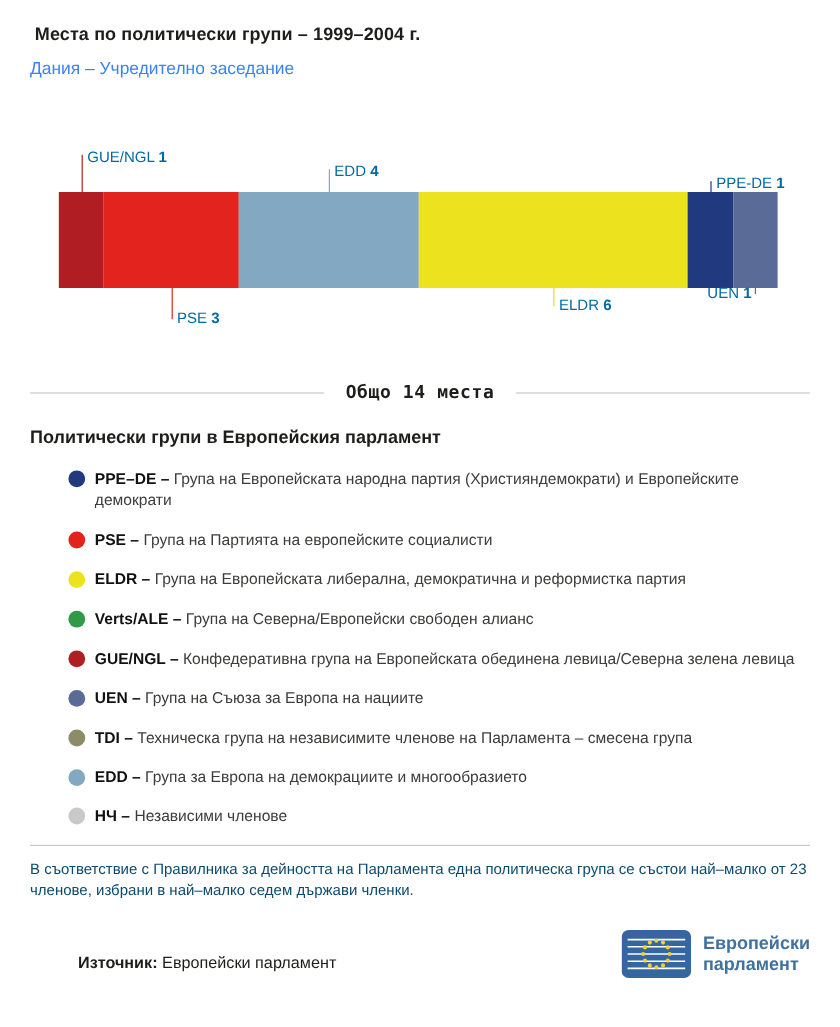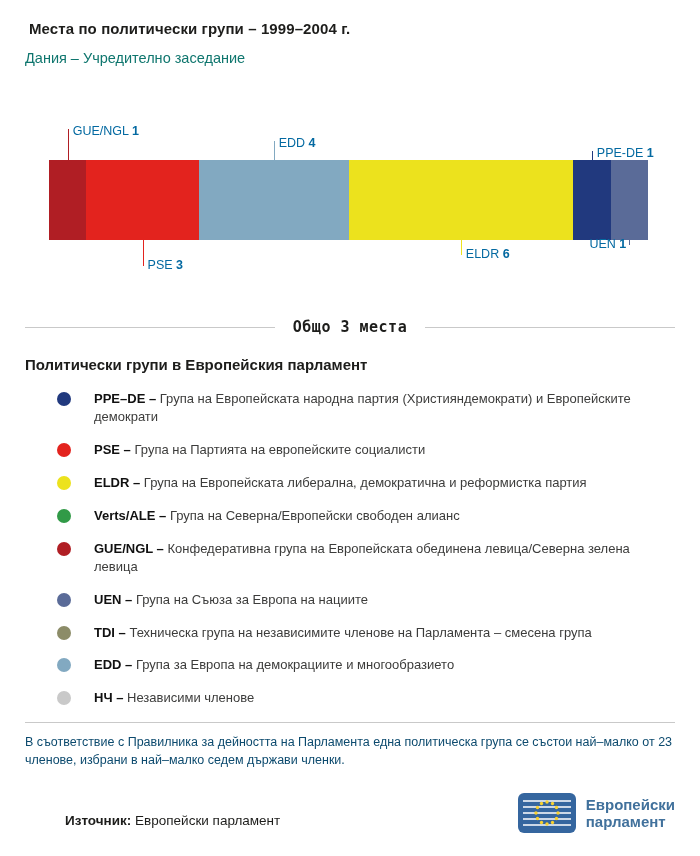--- a/index.html
+++ b/index.html
@@ -3,21 +3,21 @@
 <meta charset="utf-8">
 <style>
   html,body{margin:0;padding:0;}
   body{
     width:700px;height:856px;background:#ffffff;overflow:hidden;
     font-family:"Liberation Sans",sans-serif;color:#1d1d1b;
     -webkit-font-smoothing:antialiased;
   }
   .page{position:relative;width:700px;height:856px;}
   .title{margin:4px;padding:16px 25px 0;font-size:15px;font-weight:700;letter-spacing:.1px;}
-  .subtitle{margin:13px 25px 0;font-size:14.5px;font-weight:400;color:#0f766e;}
+  .subtitle{margin:13px 25px 0;font-size:14.5px;font-weight:400;color:#3b82f6;}
 
   
   .chart{margin-top:48px;}
   .callouts-top,.callouts-bottom,.seat-bar{margin:0 52px 0 49px;}
   .callouts-top{position:relative;height:46px;}
   .callouts-bottom{position:relative;height:34px;}
   .seat-bar{display:flex;height:80px;}
   .seg{height:100%;}
   .callout{position:absolute;width:0;border-left:1px solid #1d1d1b;}
   .ct{bottom:0;}
@@ -29,21 +29,21 @@
   .callout-label b{font-weight:700;}
 
   
   .total-row{display:flex;align-items:center;gap:18px;margin:44px 25px 0;}
   .rule{flex:1;height:1px;background:#c9c9c9;}
   .total-text{font-family:"DejaVu Sans Mono",monospace;font-weight:700;font-size:15px;letter-spacing:.5px;color:#1d1d1b;}
 
   
   .legend-title{margin:20px 25px 0;font-size:15px;font-weight:700;}
   .legend{margin:17px 25px 0;}
-  .legend-item{display:flex;gap:23px;margin-bottom:15px;padding-left:32px;}
+  .legend-item{display:flex;gap:8px;margin-bottom:15px;padding-left:32px;}
   .dot{width:14px;height:14px;border-radius:50%;flex:0 0 14px;margin-top:2px;background:#999;}
   .legend-text{margin:0;font-size:13px;line-height:1.38;color:#3c3c3b;max-width:615px;}
   .legend-text strong{color:#111;font-weight:700;}
 
   
   .divider{height:1px;background:#c9c9c9;margin:9px 25px 0;}
   .footnote{margin:11px 25px 0;font-size:12.5px;line-height:1.4;color:#0c4a6e;max-width:652px;}
   .bottom-row{display:flex;justify-content:space-between;align-items:flex-end;margin:24px 25px 0;}
   .source{margin:0 0 5px;font-size:13.5px;color:#1d1d1b;padding-left:40px;}
   .source strong{font-weight:700;}
@@ -86,21 +86,21 @@
           <span class="callout-label"><span class="cl-name">ELDR </span><b class="cl-num">6</b></span>
         </div>
         <div class="callout cb" style="left: 96.875%; height: 5px; border-left-color: rgb(90, 107, 152);">
           <span class="callout-label flip"><span class="cl-name">UEN </span><b class="cl-num">1</b></span>
         </div>
       </div>
   </div>
 
   <div class="total-row">
     <span class="rule"></span>
-    <span class="total-text">Общо 3 места</span>
+    <span class="total-text">Общо 14 места</span>
     <span class="rule"></span>
   </div>
 
   <h3 class="legend-title">Политически групи в Европейския парламент</h3>
 
   <div class="legend">
     <div class="legend-item">
       <span class="dot" style="background: rgb(33, 57, 126);"></span>
       <p class="legend-text"><strong>PPE–DE –</strong>
         <span>Група на Европейската народна партия (Християндемократи) и Европейските демократи</span></p>

